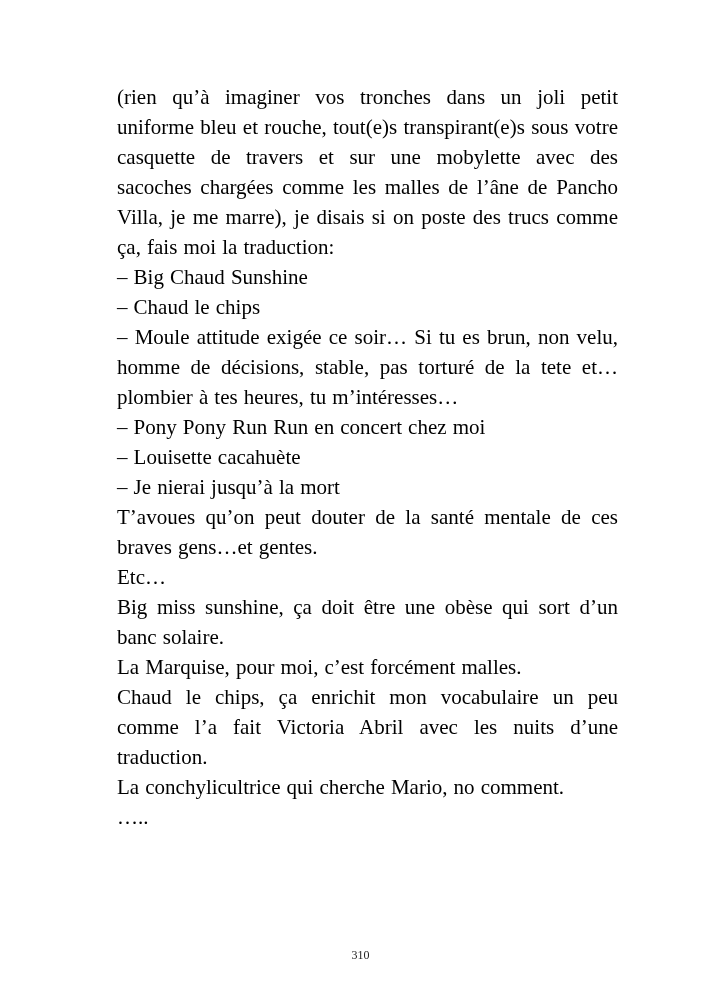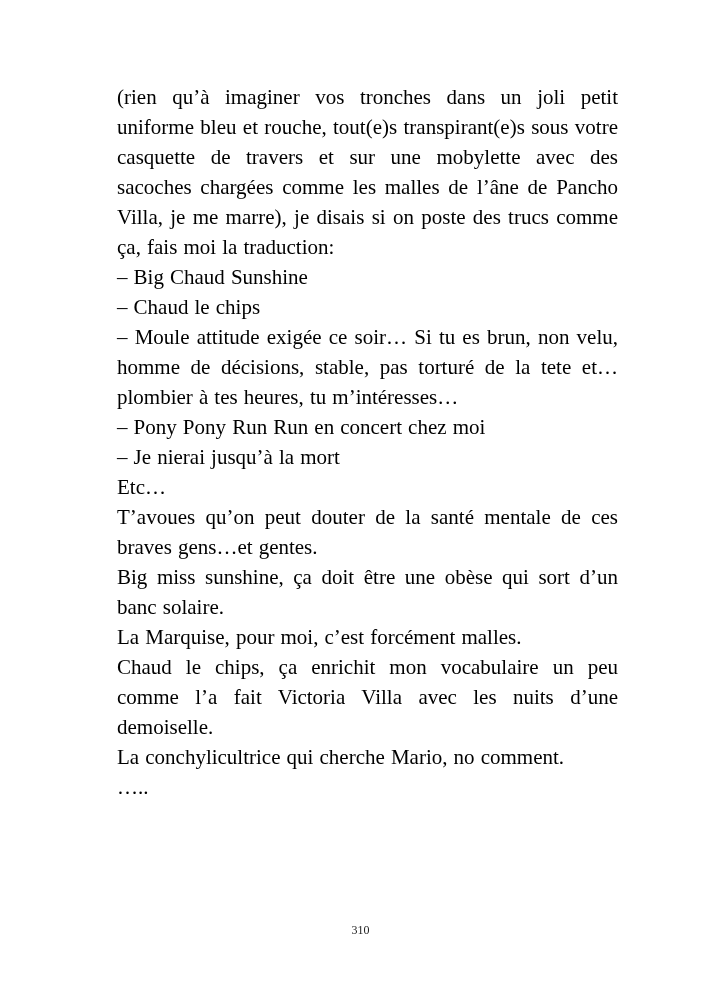--- a/index.html
+++ b/index.html
@@ -32,39 +32,40 @@
     font-size: 21px;
     line-height: 30px;
     text-align: justify;
     text-justify: inter-word;
     word-spacing: 0.04em;
   }
   .page-number {
     position: absolute;
     left: 0;
     width: 100%;
-    top: 923px;
+    top: 948px;
     text-align: center;
     font-size: 12px;
     color: #222222;
   }
 </style>
 </head>
 <body>
 
 <div class="page">
   <div class="text-block">
     <p>(rien qu’à imaginer vos tronches dans un joli petit uniforme bleu et rouche, tout(e)s transpirant(e)s sous votre casquette de travers et sur une mobylette avec des sacoches chargées comme les malles de l’âne de Pancho Villa, je me marre), je disais si on poste des trucs comme ça, fais moi la traduction:</p>
     <p>– Big Chaud Sunshine</p>
     <p>– Chaud le chips</p>
     <p>– Moule attitude exigée ce soir… Si tu es brun, non velu, homme de décisions, stable, pas torturé de la tete et… plombier à tes heures, tu m’intéresses…</p>
     <p>– Pony Pony Run Run en concert chez moi</p>
+    <p>– Louisette cacahuète</p>
     <p>– Je nierai jusqu’à la mort</p>
+    <p>T’avoues qu’on peut douter de la santé mentale de ces braves gens…et gentes.</p>
     <p>Etc…</p>
-    <p>T’avoues qu’on peut douter de la santé mentale de ces braves gens…et gentes.</p>
     <p>Big miss sunshine, ça doit être une obèse qui sort d’un banc solaire.</p>
     <p>La Marquise, pour moi, c’est forcément malles.</p>
-    <p>Chaud le chips, ça enrichit mon vocabulaire un peu comme l’a fait Victoria Villa avec les nuits d’une demoiselle.</p>
+    <p>Chaud le chips, ça enrichit mon vocabulaire un peu comme l’a fait Victoria Abril avec les nuits d’une traduction.</p>
     <p>La conchylicultrice qui cherche Mario, no comment.</p>
     <p>…..</p>
   </div>
   <div class="page-number">310</div>
 </div>
 
 </body></html>

